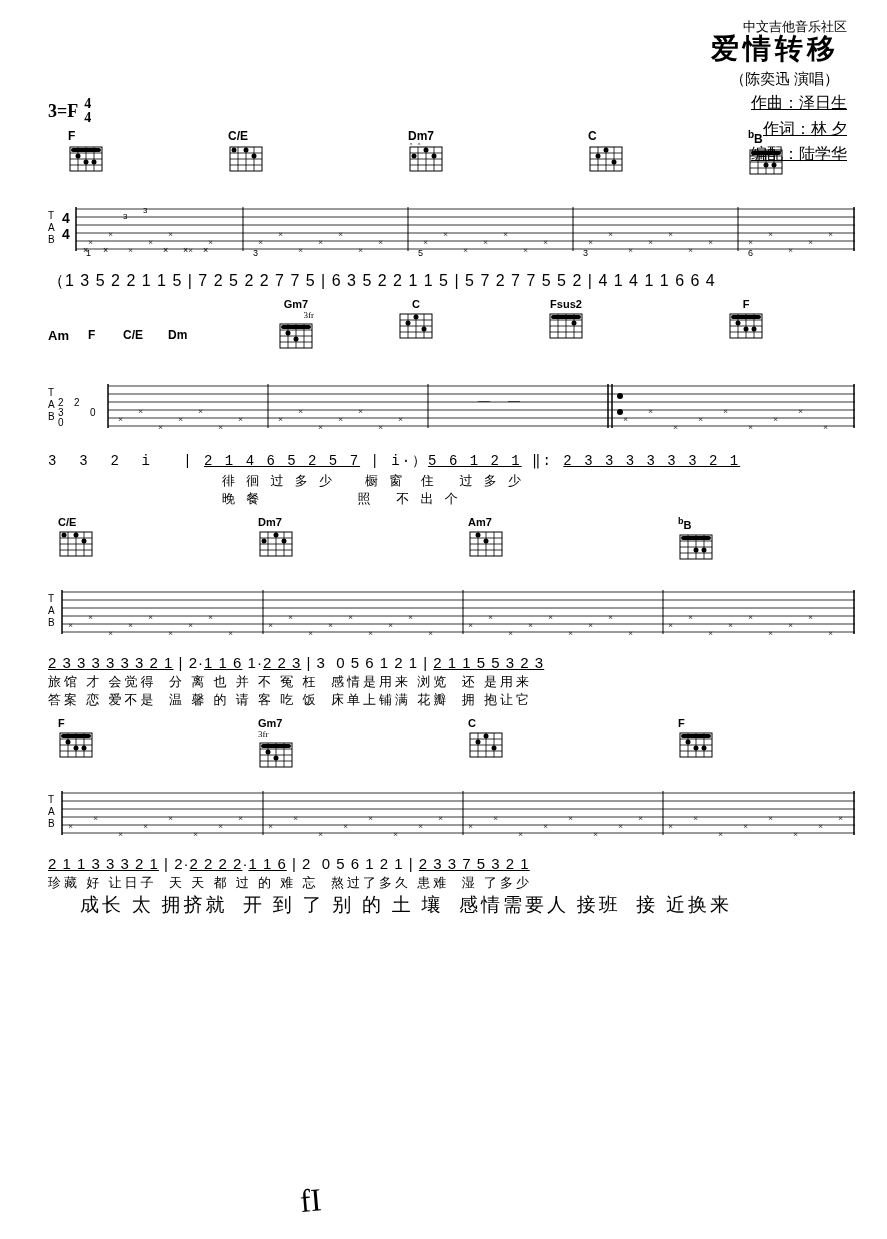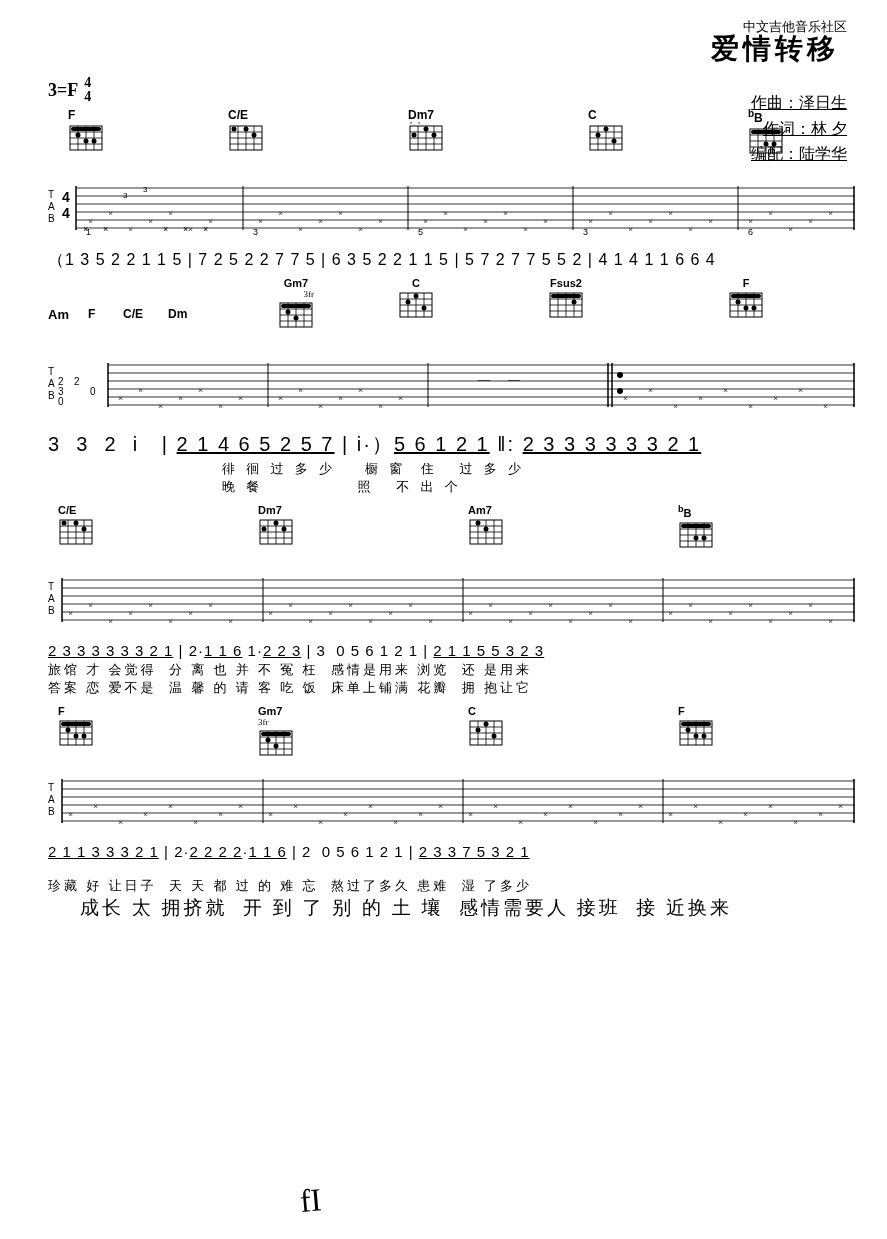--- a/index.html
+++ b/index.html
@@ -74,20 +74,21 @@
   </style>
 </head>
 <body>
 
 <div class="page">
 
   <div class="site-label">中文吉他音乐社区</div>
 
   <div class="title-area">
     <div class="main-title">爱情转移</div>
+    <div class="subtitle">（陈奕迅  演唱）</div>
   </div>
 
   <div class="credits">
     <div>作曲：泽日生</div>
     <div>作词：林  夕</div>
     <div>编配：陆学华</div>
   </div>
 
   <div class="key-sig">
     <span class="num">3=F</span>
@@ -392,21 +393,21 @@
       <text x="650" y="44" font-size="9">×</text>
       <text x="675" y="36" font-size="9">×</text>
       <text x="700" y="52" font-size="9">×</text>
       <text x="725" y="44" font-size="9">×</text>
       <text x="750" y="36" font-size="9">×</text>
       <text x="775" y="52" font-size="9">×</text>
     </svg>
   </div>
 
   <div style="margin:8px 0 2px 0;">
-    <div style="font-size:20px; font-family:Liberation Sans, sans-serif; letter-spacing:2px;">
+    <div style="font-size:14px; font-family:Liberation Mono, monospace; letter-spacing:2px;">
       3&nbsp;&nbsp;3&nbsp;&nbsp;2&nbsp;&nbsp;i&nbsp;&nbsp;&nbsp;|&nbsp;<u>2 1 4 6 5 2 5 7</u>&nbsp;|&nbsp;i·）<u>5 6 1 2 1</u>&nbsp;‖:&nbsp;<u>2 3 3 3 3 3 3 2 1</u>
     </div>
     <div style="font-size:13px; font-family:'SimSun',serif; letter-spacing:4px; margin-top:2px;">
       &nbsp;&nbsp;&nbsp;&nbsp;&nbsp;&nbsp;&nbsp;&nbsp;&nbsp;&nbsp;&nbsp;&nbsp;&nbsp;&nbsp;&nbsp;&nbsp;&nbsp;&nbsp;&nbsp;&nbsp;&nbsp;&nbsp;&nbsp;&nbsp;徘 徊 过 多 少&nbsp;&nbsp;&nbsp;&nbsp;橱 窗&nbsp;&nbsp;住&nbsp;&nbsp;&nbsp;过 多 少
     </div>
     <div style="font-size:13px; font-family:'SimSun',serif; letter-spacing:4px;">
       &nbsp;&nbsp;&nbsp;&nbsp;&nbsp;&nbsp;&nbsp;&nbsp;&nbsp;&nbsp;&nbsp;&nbsp;&nbsp;&nbsp;&nbsp;&nbsp;&nbsp;&nbsp;&nbsp;&nbsp;&nbsp;&nbsp;&nbsp;&nbsp;晚 餐&nbsp;&nbsp;&nbsp;&nbsp;&nbsp;&nbsp;&nbsp;&nbsp;&nbsp;&nbsp;&nbsp;&nbsp;&nbsp;照&nbsp;&nbsp;&nbsp;不 出 个
     </div>
   </div>
 
@@ -663,21 +664,21 @@
       <text x="745" y="52" font-size="9">×</text>
       <text x="770" y="44" font-size="9">×</text>
       <text x="790" y="36" font-size="9">×</text>
     </svg>
   </div>
 
   <div style="margin:8px 0 2px 0;">
     <div style="font-size:15px; font-family:'Arial','SimSun',sans-serif; letter-spacing:1px;">
       <u>2 1 1 3 3 3 2 1</u>&nbsp;|&nbsp;2·<u>2 2 2 2</u>·<u>1 1 6</u>&nbsp;|&nbsp;2&nbsp;&nbsp;0 5 6 1 2 1&nbsp;|&nbsp;<u>2 3 3 7 5 3 2 1</u>
     </div>
-    <div style="font-size:13px; font-family:'SimSun',serif; letter-spacing:3px; margin-top:17px;">
+    <div style="font-size:13px; font-family:'SimSun',serif; letter-spacing:3px; margin-top:2px;">
       珍藏&nbsp;好&nbsp;让日子&nbsp;&nbsp;天&nbsp;天 都 过 的 难 忘&nbsp;&nbsp;熬过了多久&nbsp;患难&nbsp;&nbsp;湿&nbsp;了多少
     </div>
     <div style="font-size:19px; font-family:Liberation Serif, serif; letter-spacing:3px;margin-left:32px;">
       成长&nbsp;太&nbsp;拥挤就&nbsp;&nbsp;开&nbsp;到 了 别 的 土 壤&nbsp;&nbsp;感情需要人&nbsp;接班&nbsp;&nbsp;接&nbsp;近换来
     </div>
   </div>
 
   <div style="position:absolute; bottom:20px; left:300px; font-size:32px; font-family:'SimSun',serif; transform:rotate(-5deg);">fI</div>
 
 </div>

